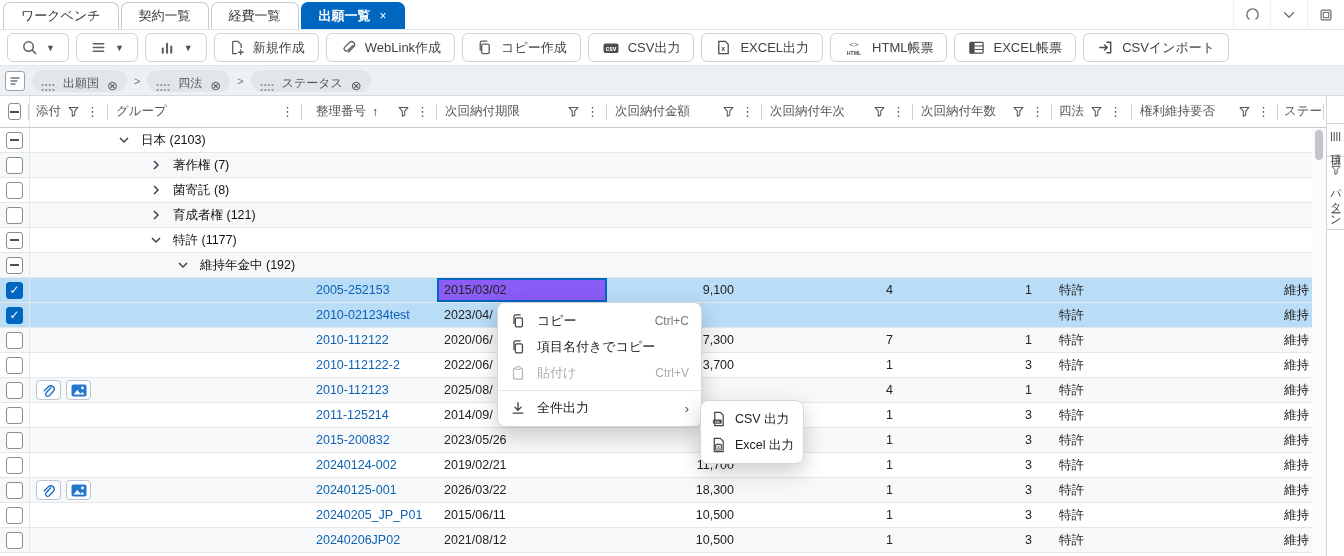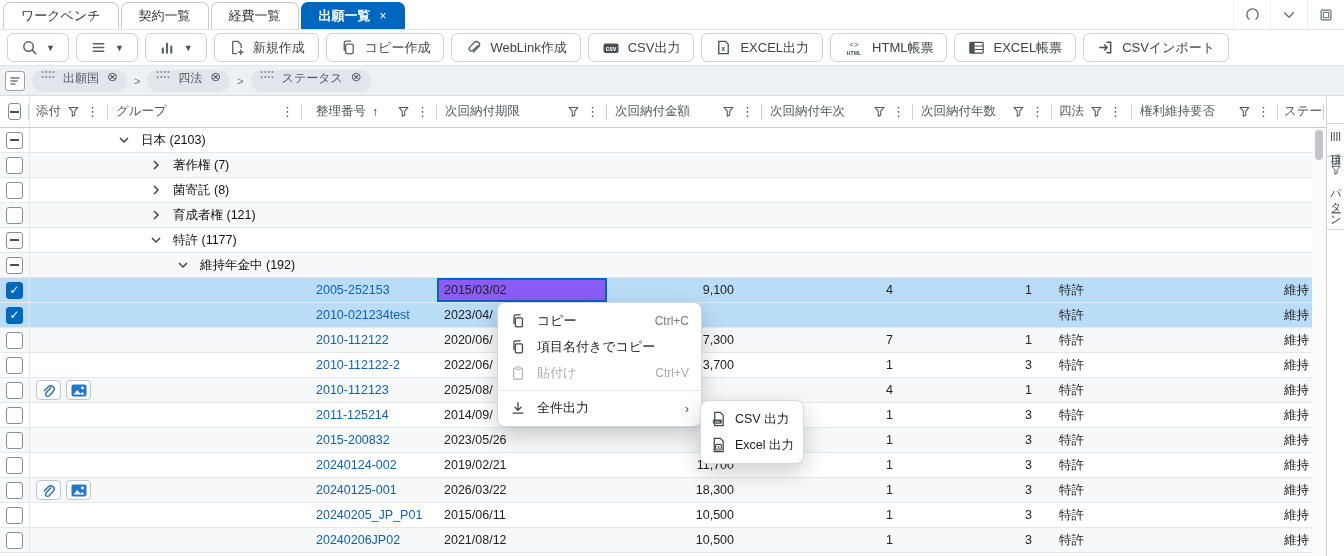--- a/index.html
+++ b/index.html
@@ -17,21 +17,21 @@
   .winbtn { width:37px; height:100%; display:flex; align-items:center; justify-content:center; border-left:1px solid #eceef1; }
 
   
   .toolbar { height:36px; display:flex; align-items:center; gap:7px; padding:0 7px; border-bottom:1px solid #e2e6ea; }
   .tbtn { height:29px; border:1px solid #ccd2d9; border-radius:6px; background:#fff; display:flex; align-items:center; gap:8px; padding:0 13px; font-size:13px; color:#3f4347; white-space:nowrap; }
   .caret { font-size:9px; color:#4a4f54; }
 
   
   .groupbar { height:30px; background:#eef1f4; border-bottom:1px solid #d8dce0; display:flex; align-items:center; gap:7px; padding:0 5px; }
   .gb-icon { width:20px; height:20px; border:1px solid #9aa2ab; border-radius:3px; background:#fff; display:flex; align-items:center; justify-content:center; }
-  .chip { height:22px; background:#e2e6ea; border-radius:11px; display:flex; align-items:flex-start; gap:8px; padding:0 9px; font-size:12px; color:#54585c; }
+  .chip { height:22px; background:#e2e6ea; border-radius:11px; display:flex; align-items:flex-end; gap:8px; padding:0 9px; font-size:12px; color:#54585c; }
   .chip-x { font-size:13px; color:#54585c; line-height:1; }
   .chip-sep { color:#70757a; font-size:11px; }
 
   
   .gridwrap { position:absolute; top:96px; left:0; width:1326px; height:460px; background:#fff; }
   .sidepanel { position:absolute; top:96px; right:0; width:18px; height:460px; background:#fff; border-left:1px solid #cfd4d9; }
   .sp-tab { display:flex; flex-direction:column; align-items:center; gap:4px; padding:7px 0 8px; border-bottom:1px solid #cfd4d9; }
   .sp-tab:first-child { margin-top:27px; border-top:1px solid #cfd4d9; }
   .sp-label { writing-mode:vertical-rl; font-size:11px; color:#3f4347; letter-spacing:1px; }
 
@@ -148,30 +148,30 @@
     </div>
     <div class="tbtn">
       <svg width="17" height="17" viewBox="0 0 18 18">
           <path d="M5 2.5 H10.5 L14 6 V9.5 M5 2.5 V15.5 H9.5" fill="none" stroke="#5a6065" stroke-width="1.4"></path>
           <path d="M13.5 11.5v5M11 14h5" stroke="#5a6065" stroke-width="1.4" stroke-linecap="round"></path>
         </svg>
       <span>新規作成</span>
     </div>
     <div class="tbtn">
       <svg width="17" height="17" viewBox="0 0 18 18">
+          <path d="M13.5 7 L8.5 12 a2.4 2.4 0 0 1 -3.4 -3.4 L10.2 3.5 a3.2 3.2 0 0 1 4.5 4.5 L9 13.7" fill="none" stroke="#5a6065" stroke-width="1.4" stroke-linecap="round"></path>
+        </svg>
+      <span>WebLink作成</span>
+    </div>
+    <div class="tbtn">
+      <svg width="17" height="17" viewBox="0 0 18 18">
           <rect x="6" y="5.5" width="8" height="10" rx="1.5" fill="none" stroke="#5a6065" stroke-width="1.4"></rect>
           <path d="M4.5 12.5 V4 A1.8 1.8 0 0 1 6.3 2.2 H12" fill="none" stroke="#5a6065" stroke-width="1.4"></path>
         </svg>
       <span>コピー作成</span>
-    </div>
-    <div class="tbtn">
-      <svg width="17" height="17" viewBox="0 0 18 18">
-          <path d="M13.5 7 L8.5 12 a2.4 2.4 0 0 1 -3.4 -3.4 L10.2 3.5 a3.2 3.2 0 0 1 4.5 4.5 L9 13.7" fill="none" stroke="#5a6065" stroke-width="1.4" stroke-linecap="round"></path>
-        </svg>
-      <span>WebLink作成</span>
     </div>
     <div class="tbtn">
       <svg width="18" height="18" viewBox="0 0 18 18">
           <rect x="1.5" y="4.5" width="15" height="9.5" rx="2" fill="#4a4f54"></rect>
           <text x="9" y="11.7" text-anchor="middle" font-size="6.4" fill="#fff" font-weight="bold" font-family="Liberation Sans,sans-serif">csv</text>
         </svg>
       <span>CSV出力</span>
     </div>
     <div class="tbtn">
       <svg width="17" height="17" viewBox="0 0 18 18">

